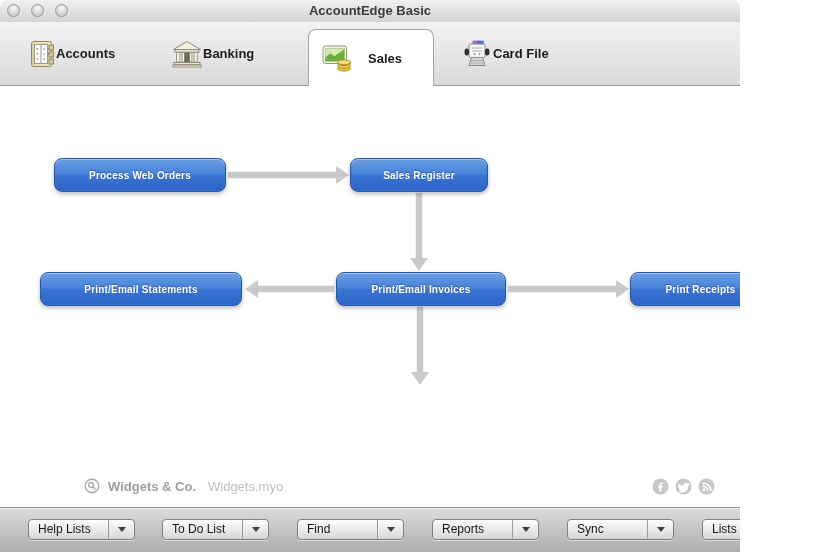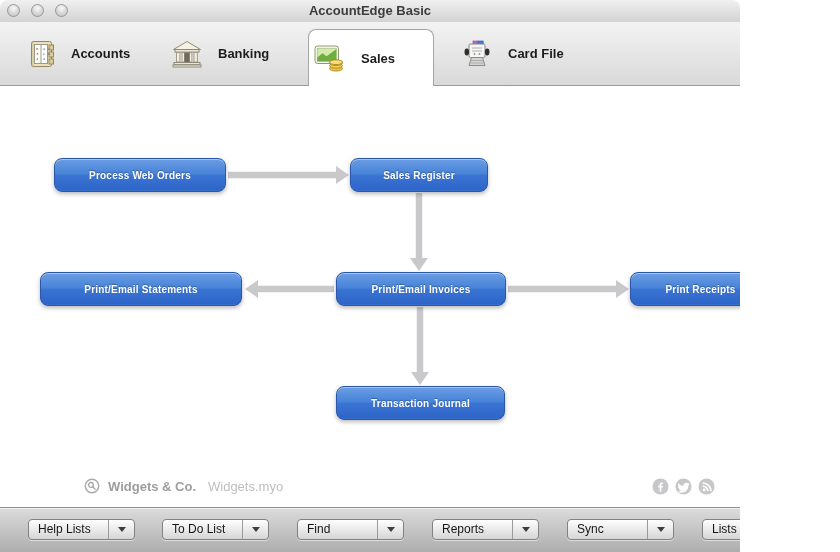--- a/index.html
+++ b/index.html
@@ -28,29 +28,29 @@
     position:absolute;left:0;right:0;top:3px;text-align:center;
     font-size:13px;font-weight:700;color:#3c3c3c;
   }
   
   .tabstrip{
     position:relative;height:63px;
     background:linear-gradient(#f3f3f3,#d9d9d9);
     border-bottom:1px solid #9b9b9b;
   }
   .tab{
-    position:absolute;top:0;height:63px;display:flex;align-items:center;gap:15px;
+    position:absolute;top:0;height:63px;display:flex;align-items:center;
     cursor:default;
   }
   .tab-label{font-size:13px;font-weight:700;color:#1c1c1c;}
   .tab.active{
     top:7px;height:57px;background:#fff;
     border:1px solid #a5a5a5;border-bottom:none;
     border-radius:8px 8px 0 0;box-sizing:border-box;
-    padding-left:5px;z-index:2;
+    padding-left:13px;gap:14px;z-index:2;
   }
   .tab-accounts{left:28px;}
   .tab-banking{left:171px;}
   .tab-sales{left:308px;width:126px;}
   .tab-cardfile{left:461px;}
   .tab-icon{display:block;line-height:0;}
   
   .content{position:relative;height:421px;background:#fff;}
   .flow-svg{position:absolute;left:0;top:0;pointer-events:none;}
   .node{
@@ -235,23 +235,20 @@
     </div>
     <div class="node n-pes">
       <span>Print/Email Statements</span>
     </div>
     <div class="node n-pei">
       <span>Print/Email Invoices</span>
     </div>
     <div class="node n-pr">
       <span>Print Receipts</span>
     </div>
-    <div class="node n-tj">
-      <span>Transaction Journal</span>
-    </div>
 
     <div class="footer-left">
       <span style="line-height:0;">
         <svg width="16" height="16" viewBox="0 0 18 18">
           <circle cx="9" cy="9" r="7.6" fill="none" stroke="#aaaaaa" stroke-width="1.6"></circle>
           <circle cx="7.8" cy="7.8" r="2.7" fill="none" stroke="#aaaaaa" stroke-width="1.5"></circle>
           <line x1="9.9" y1="9.9" x2="12.6" y2="12.6" stroke="#aaaaaa" stroke-width="1.5" stroke-linecap="round"></line>
         </svg>
       </span>
       <span class="company-name">Widgets &amp; Co.</span>

